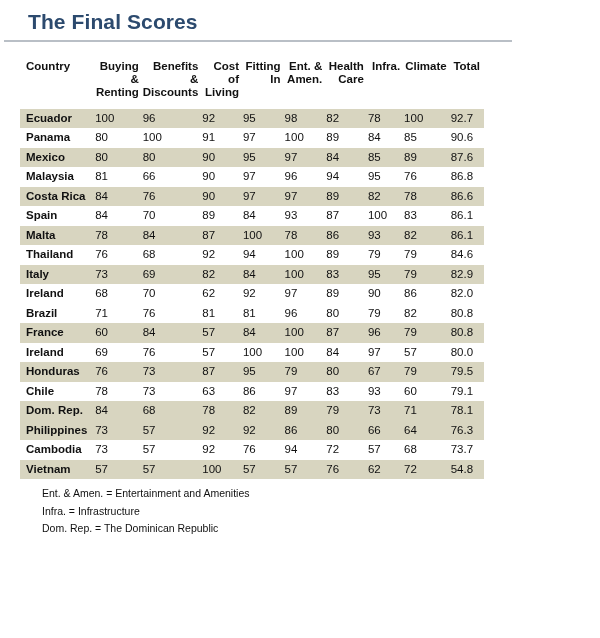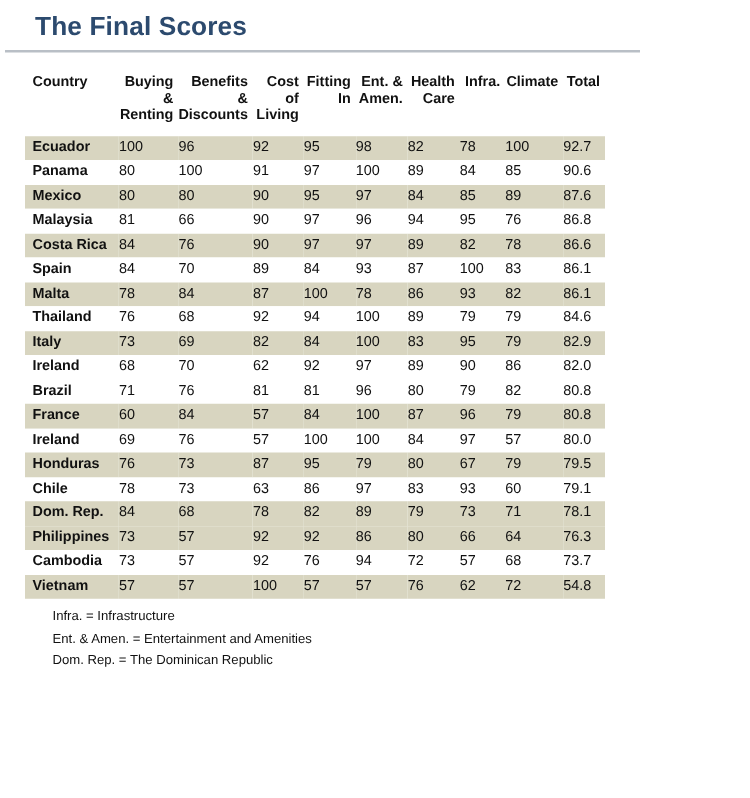--- a/index.html
+++ b/index.html
@@ -355,18 +355,18 @@
             <td>76</td>
             <td>62</td>
             <td>72</td>
             <td>54.8</td>
           </tr>
         </tbody>
     </table>
   </div>
 
   <div class="footnotes">
+    <div>Ent. &amp; Amen. = Entertainment and Amenities</div>
     <div>Infra. = Infrastructure</div>
-    <div>Ent. &amp; Amen. = Entertainment and Amenities</div>
     <div>Dom. Rep. = The Dominican Republic</div>
   </div>
 
 </div>
 
 </body></html>

